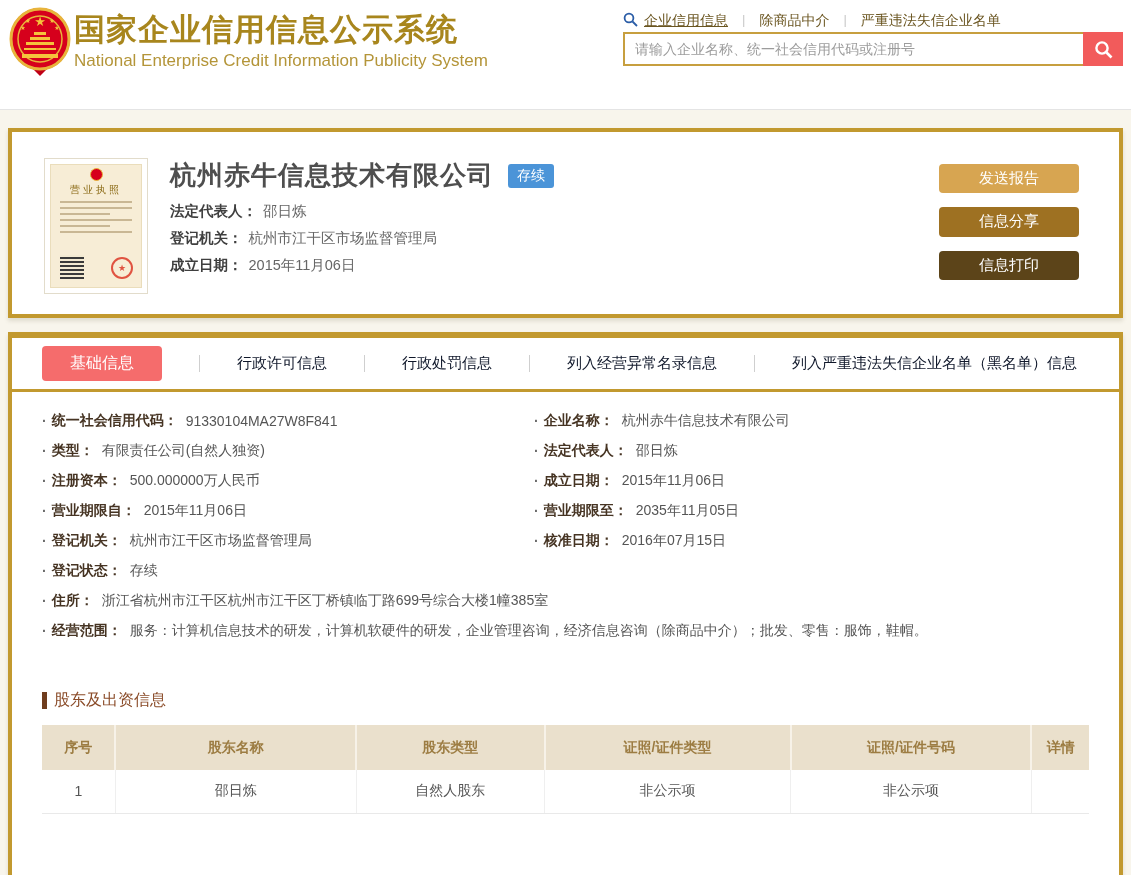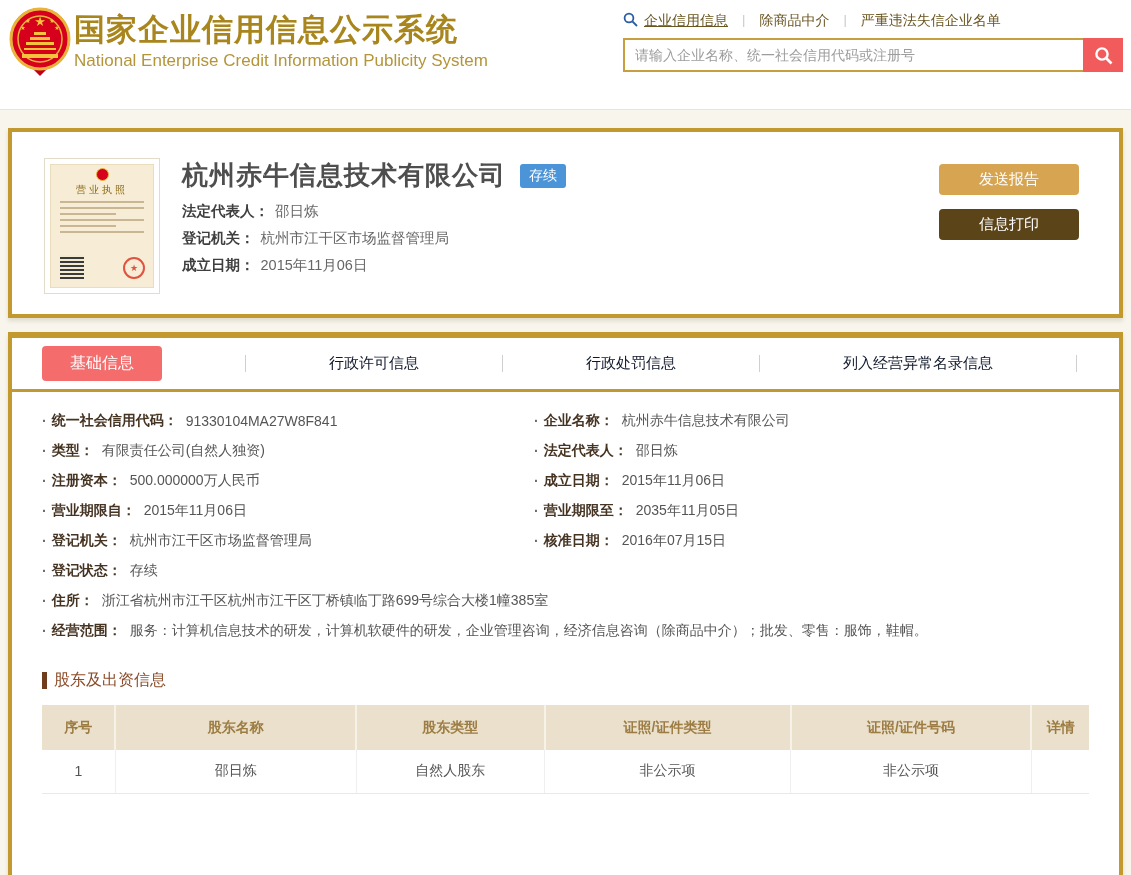--- a/index.html
+++ b/index.html
@@ -14,32 +14,32 @@
   .brand-text { margin-left:2px; padding-top:6px; }
   .brand-title { font-size:31px; font-weight:bold; color:#A8861D; letter-spacing:1px; line-height:1.15; }
   .brand-sub { font-size:17px; color:#B49539; margin-top:3px; }
 
   .head-right { position:absolute; right:8px; top:12px; width:500px; }
   .nav-links { display:flex; align-items:flex-start; font-size:14px; color:#6A5520; height:20px; }
   .nav-links .mag { margin-right:6px; display:inline-flex; }
   .nav-link { cursor:pointer; }
   .nav-link.active { text-decoration:underline; }
   .nav-sep { color:#C9C9C9; margin:0 14px; font-size:13px; }
-  .searchrow { display:flex; margin-top:6px; height:34px; }
+  .searchrow { display:flex; height:34px; }
   .searchrow input { flex:1; height:34px; border:2px solid #C79F3F; border-right:none; padding:0 10px; font-size:14px; color:#333; outline:none; background:#fff; }
   .searchrow input::placeholder { color:#9C9C9C; }
   .search-btn { width:40px; height:34px; background:#F25B5B; border:none; display:flex; align-items:center; justify-content:center; cursor:pointer; }
 
   
   .main { padding:18px 8px 0 8px; }
   .card { background:#fff; border:4px solid #C2992F; box-shadow:0 3px 4px rgba(90,80,40,.15); }
 
   
   .card-company { height:190px; display:flex; padding:26px 40px 20px 32px; }
-  .license-thumb { width:116px; height:136px; border:1px solid #E2DCCB; background:#fff; padding:5px; cursor:pointer; flex:none; }
+  .license-thumb { width:104px; height:136px; border:1px solid #E2DCCB; background:#fff; padding:5px; cursor:pointer; flex:none; }
   .license-inner { width:100%; height:100%; background:#F7EDD6; border:1px solid #EADDBB; position:relative; padding-top:3px; }
   .lic-emblem { width:13px; height:13px; border-radius:50%; background:#D6001C; margin:0 auto; border:1px solid #E8B43B; }
   .lic-title { text-align:center; font-size:10px; letter-spacing:3px; color:#8A6914; margin-top:2px; white-space:nowrap; }
   .lic-line { height:2px; background:#C9B794; margin:4px 9px 0 9px; }
   .lic-line.short { width:55%; }
   .lic-qr { position:absolute; left:9px; bottom:8px; width:24px; height:24px;
             background:repeating-linear-gradient(0deg,#3a3a3a 0 2px,#f3ead2 2px 4px),repeating-linear-gradient(90deg,#3a3a3a 0 2px,rgba(243,234,210,.6) 2px 4px); }
   .lic-seal { position:absolute; right:8px; bottom:8px; width:22px; height:22px; border:2px solid #E05341; border-radius:50%; display:flex; align-items:center; justify-content:center; color:#E05341; font-size:9px; }
 
   .company-info { flex:1; margin-left:22px; min-width:0; }
@@ -68,21 +68,21 @@
   .marker { width:5px; height:17px; background:#6F3D1E; margin-right:7px; }
   .section-title span { font-size:16px; color:#8A4B28; }
 
   .fields-grid { margin-top:14px; display:grid; grid-template-columns:47% 53%; }
   .f-cell { height:30px; display:flex; align-items:center; font-size:14px; white-space:nowrap; overflow:hidden; }
   .f-cell.full { grid-column:1 / -1; }
   .f-bullet { color:#6b6b6b; margin-right:5px; font-weight:bold; }
   .f-label { font-weight:bold; color:#463423; }
   .f-value { color:#555; margin-left:8px; }
 
-  .sh-section { margin-top:24px;text-align:right; }
+  .sh-section { margin-top:44px;text-align:right; }
   table.sh { width:100%; border-collapse:collapse; margin-top:14px; table-layout:fixed; }
   table.sh thead th { background:#EAE0CC; color:#9C7C42; font-size:14px; font-weight:bold; height:45px; border-right:2px solid #F7F2E8; }
   table.sh thead th:last-child { border-right:none; }
   table.sh tbody td { height:43px; text-align:center; font-size:14px; color:#555; background:#fff; border-right:1px solid #EFEFEF; border-bottom:1px solid #E9E9E9; }
   table.sh tbody td:last-child { border-right:none; }
   .w-no{width:7%;} .w-name{width:23%;} .w-type{width:18%;font-family:Liberation Mono, monospace;} .w-ct{width:23.5%;} .w-cn{width:23%;} .w-det{width:5.5%;}
 </style>
 </head>
 <body>
 
@@ -167,34 +167,36 @@
         <div class="c-field">
           <span class="c-label">登记机关：</span><span class="c-value">杭州市江干区市场监督管理局</span>
         </div>
         <div class="c-field">
           <span class="c-label">成立日期：</span><span class="c-value">2015年11月06日</span>
         </div>
       </div>
 
       <div class="action-col">
         <button class="act-btn b1">发送报告</button>
+        <button class="act-btn b2">信息分享</button>
         <button class="act-btn b3">信息打印</button>
       </div>
     </div>
 
     <div class="card card-detail">
       <div class="tabbar">
         <span class="tab active">基础信息</span>
         <span class="tab-sep"></span>
         <span class="tab">行政许可信息</span>
         <span class="tab-sep"></span>
         <span class="tab">行政处罚信息</span>
         <span class="tab-sep"></span>
         <span class="tab">列入经营异常名录信息</span>
         <span class="tab-sep"></span>
+        <span class="tab">列入严重违法失信企业名单（黑名单）信息</span>
       </div>
 
       <div class="content">
 
 
         <div class="fields-grid">
           <div class="f-cell">
               <span class="f-bullet">·</span>
               <span class="f-label">统一社会信用代码：</span>
               <span class="f-value">91330104MA27W8F841</span>

